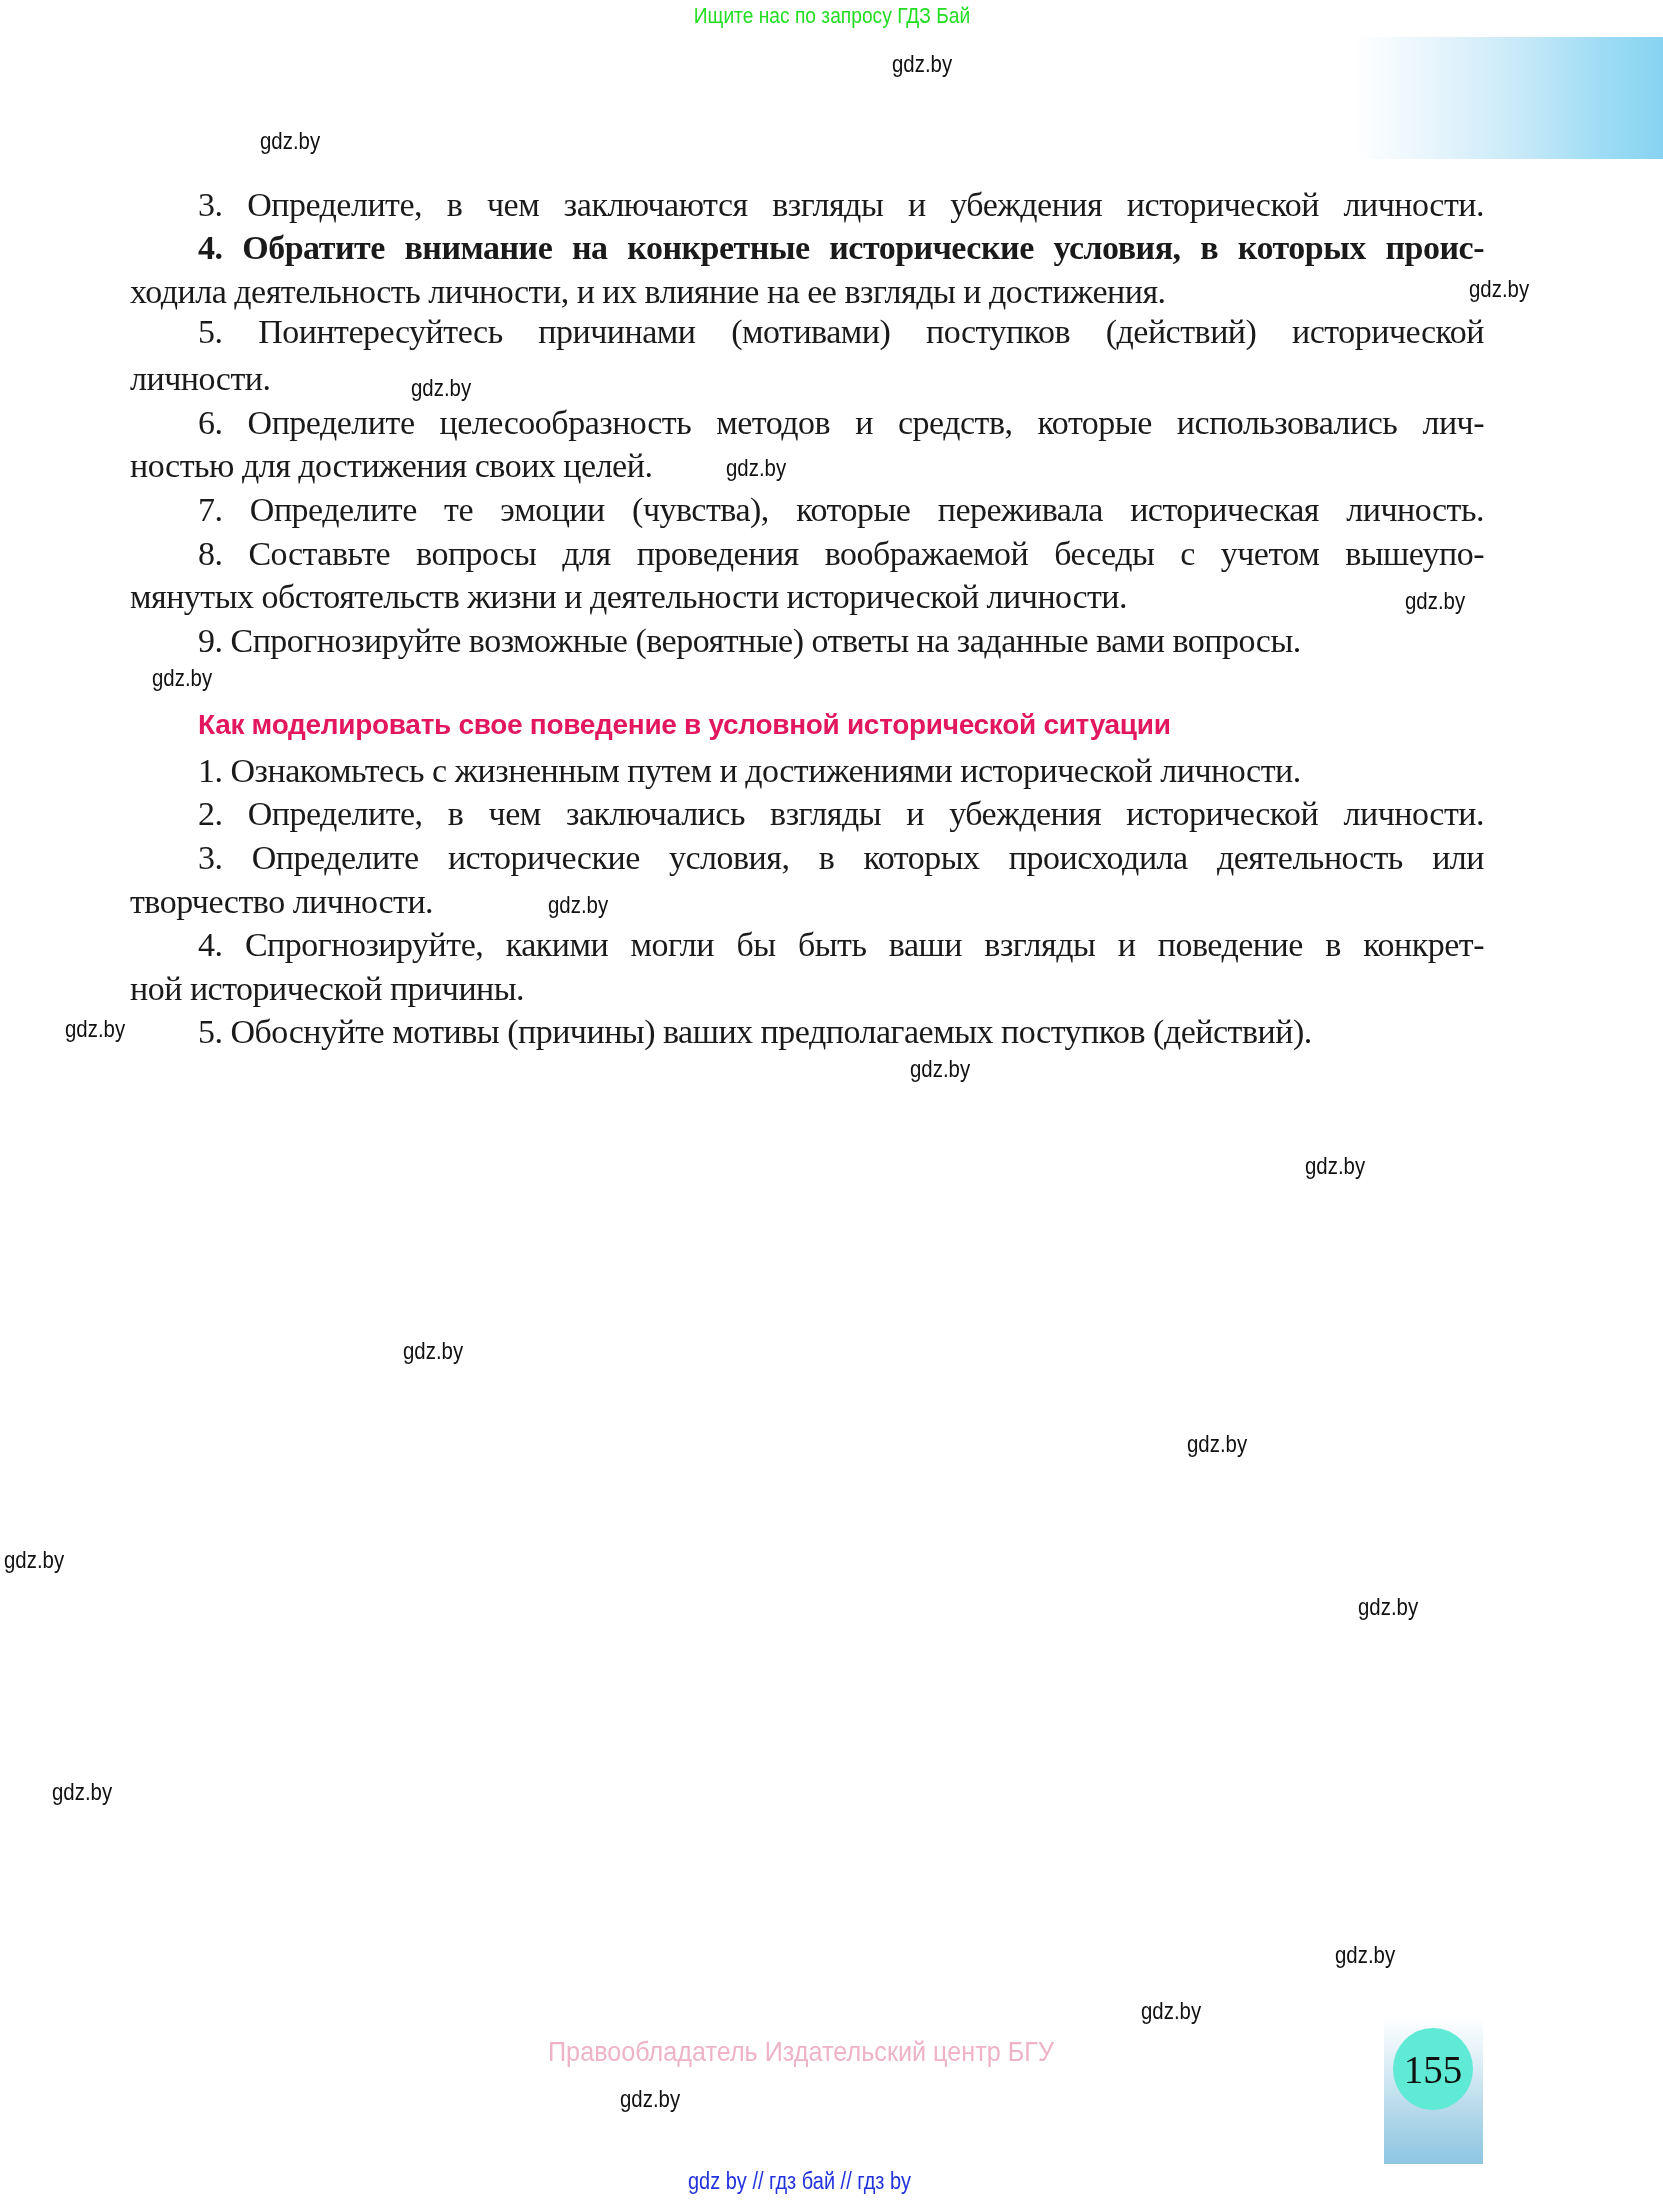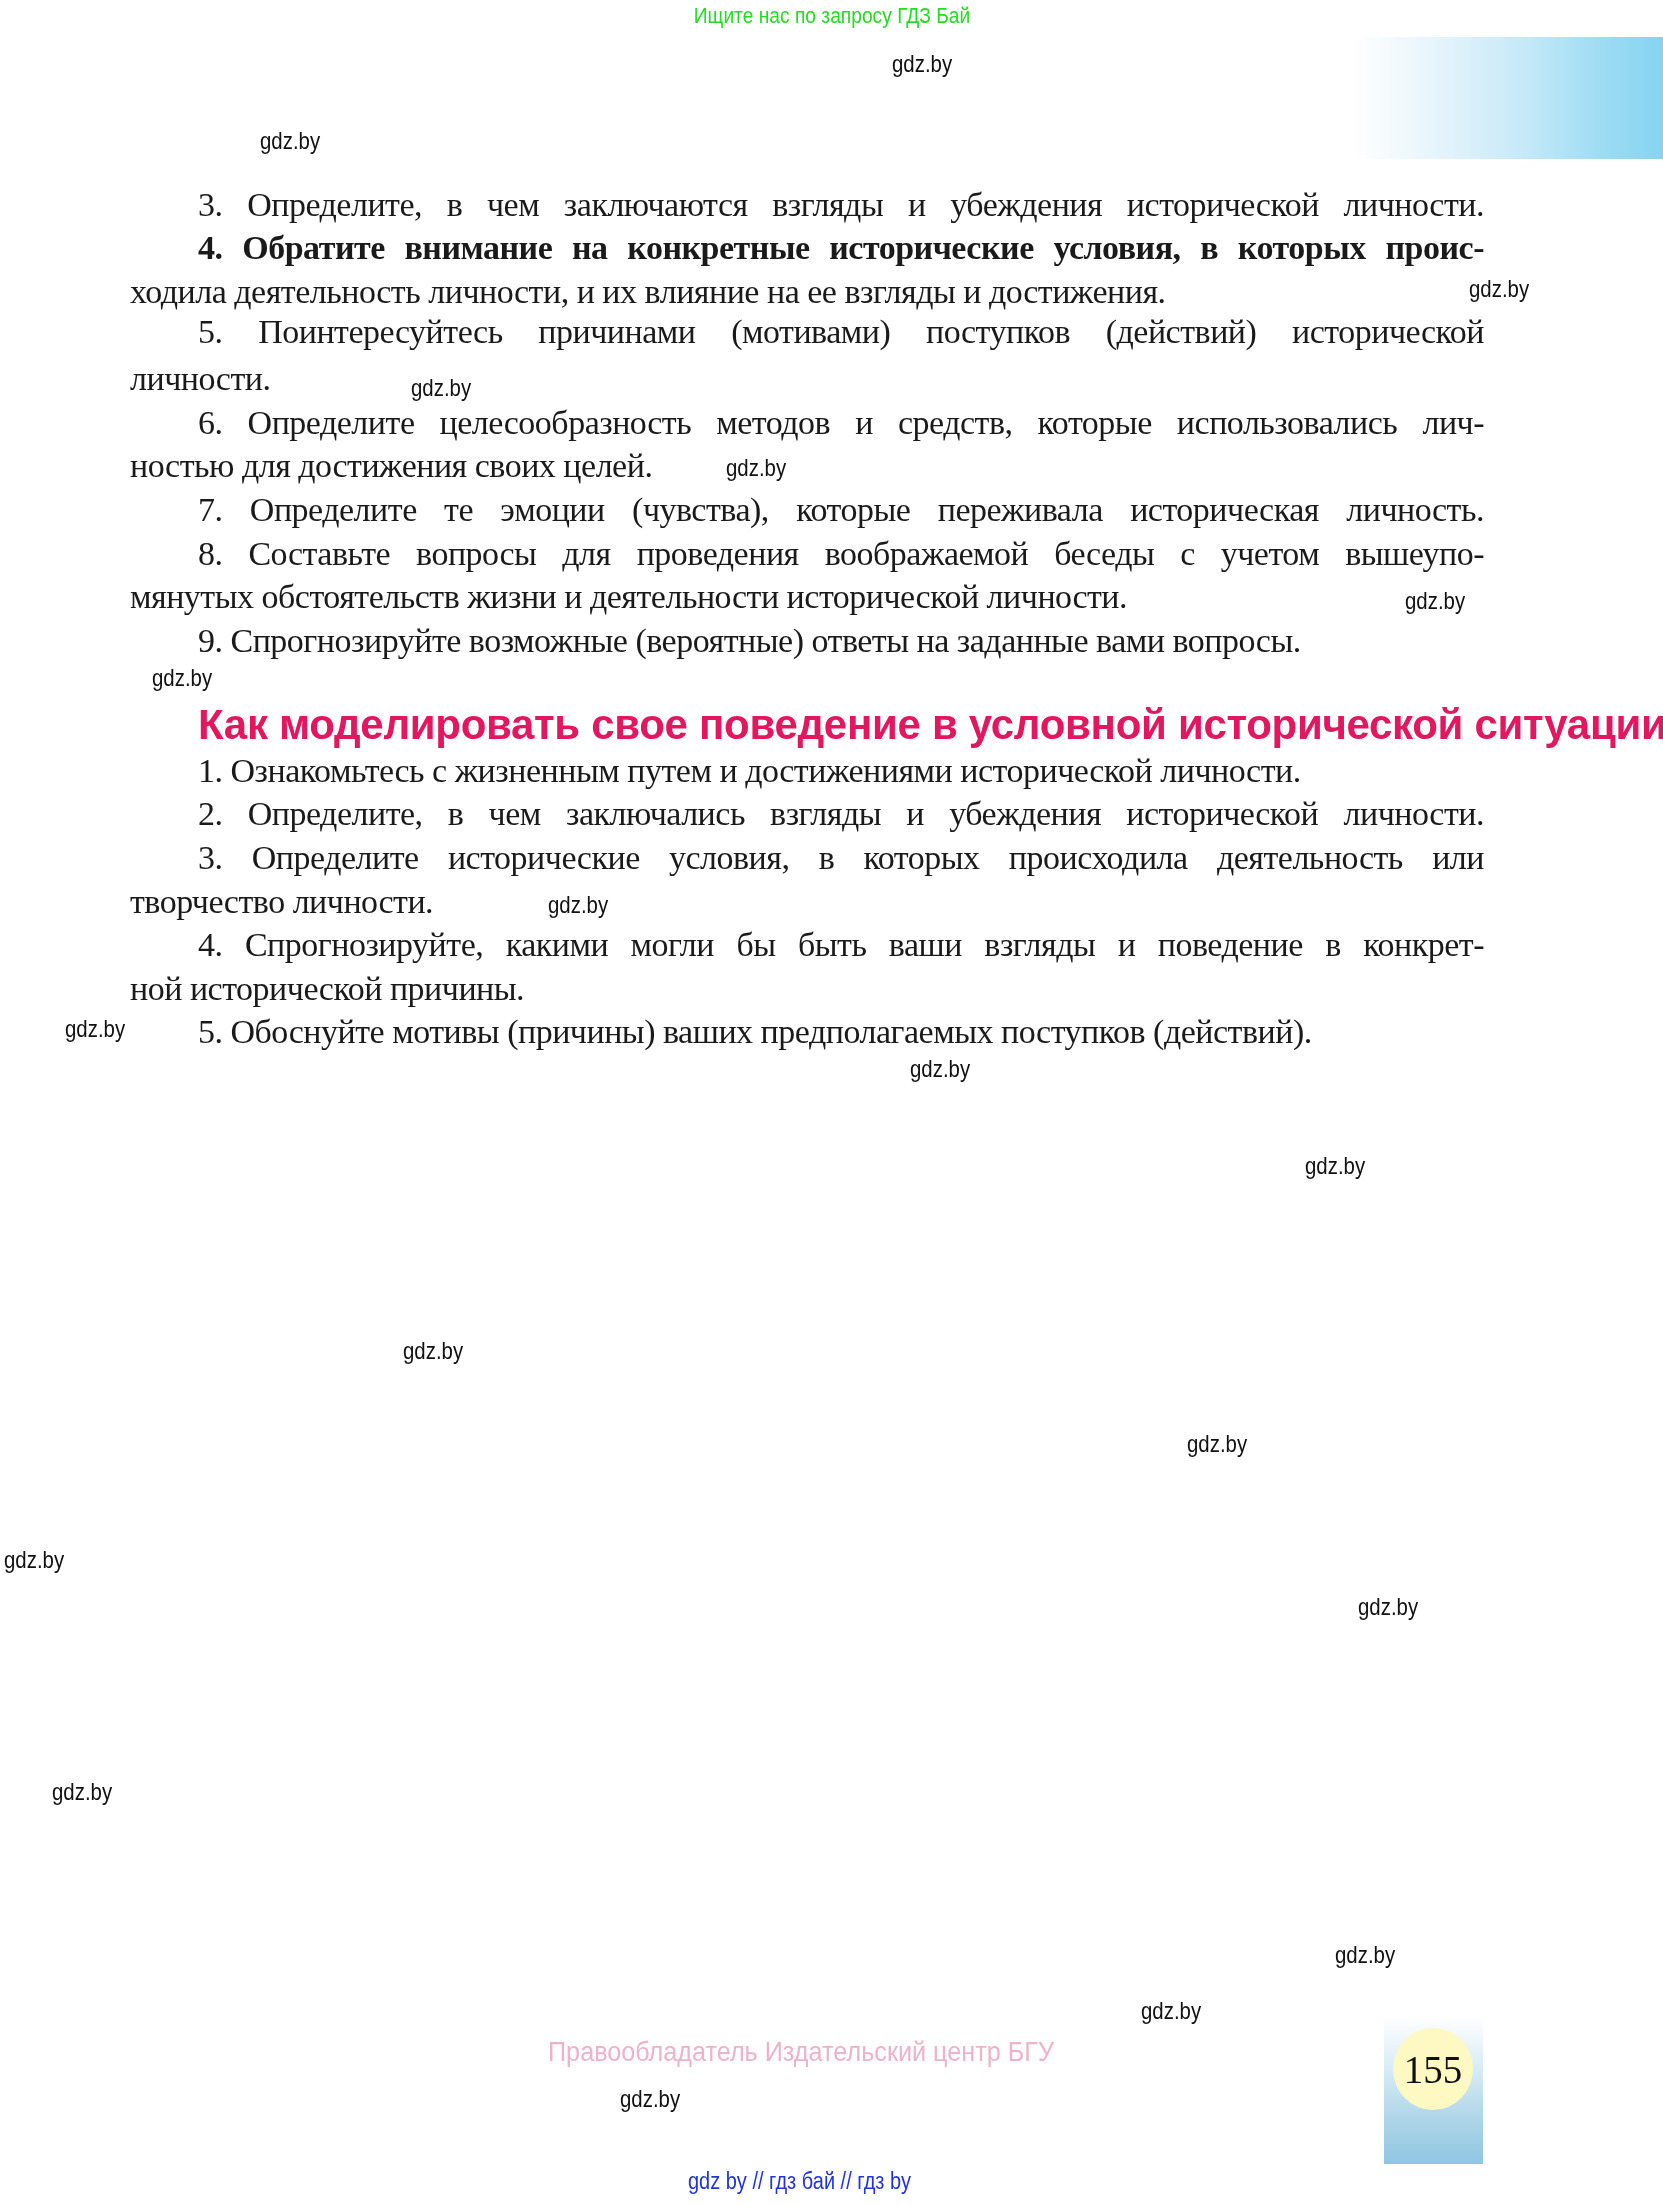--- a/index.html
+++ b/index.html
@@ -25,35 +25,35 @@
     }
     .line {
       position:absolute; left:130px; width:1354px; white-space:nowrap;
       font-size:34px; line-height:44px; letter-spacing:-0.5px;
     }
     .indent { left:198px; width:1286px; }
     .justify { text-align-last:justify; text-align:justify; white-space:normal; overflow:hidden; height:44px; }
     .heading {
       position:absolute; left:198px; top:701px; width:1275px;
       font-family:"Liberation Sans", sans-serif; font-weight:bold;
-      font-size:42px; line-height:47px; color:#e3175f;
+      font-size:28px; line-height:47px; color:#e3175f;
       letter-spacing:-0.3px; white-space:nowrap;
     }
     .copyright {
       position:absolute; left:548px; top:2036px;
       font-family:"Liberation Sans", sans-serif; font-size:28px; color:#eeb3c6;
       white-space:nowrap; transform:scaleX(0.9); transform-origin:left center;
     }
     .page-tab {
       position:absolute; left:1384px; top:2017px; width:99px; height:147px;
       background:linear-gradient(to bottom, #ffffff 0%, #d8ecf5 35%, #aed5e8 70%, #8ec6e2 100%);
     }
     .page-circle {
       position:absolute; left:1393px; top:2028px; width:80px; height:82px;
-      border-radius:50%; background:#fef9c3;
+      border-radius:50%; background:#5eead4;
       display:flex; align-items:center; justify-content:center;
       font-family:"Liberation Serif", serif; font-size:39px; color:#111;
     }
     .bottom-links {
       position:absolute; left:688px; top:2168px;
       font-family:"Liberation Sans", sans-serif; font-size:23.5px; color:#2233dd;
       white-space:nowrap; transform:scaleX(0.85); transform-origin:left center;
     }
   </style>
 </head>

